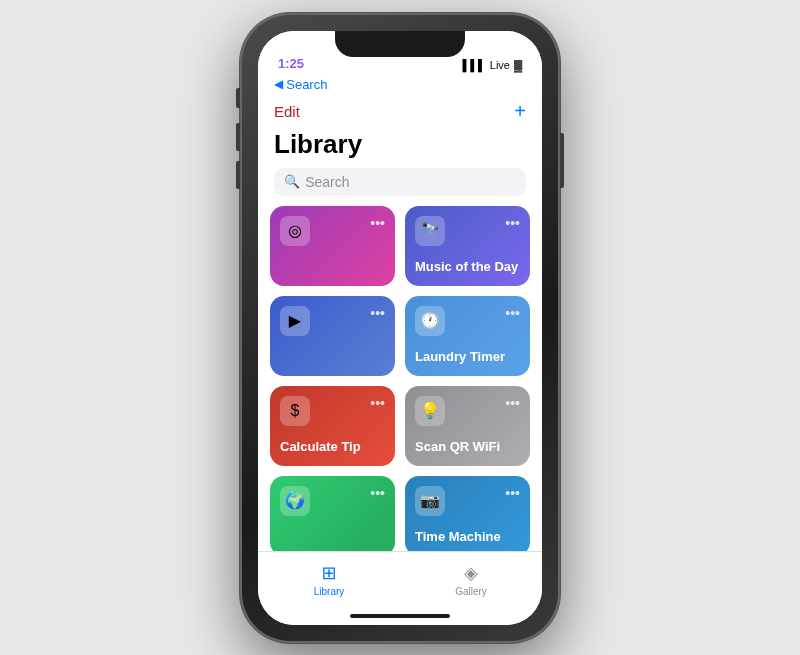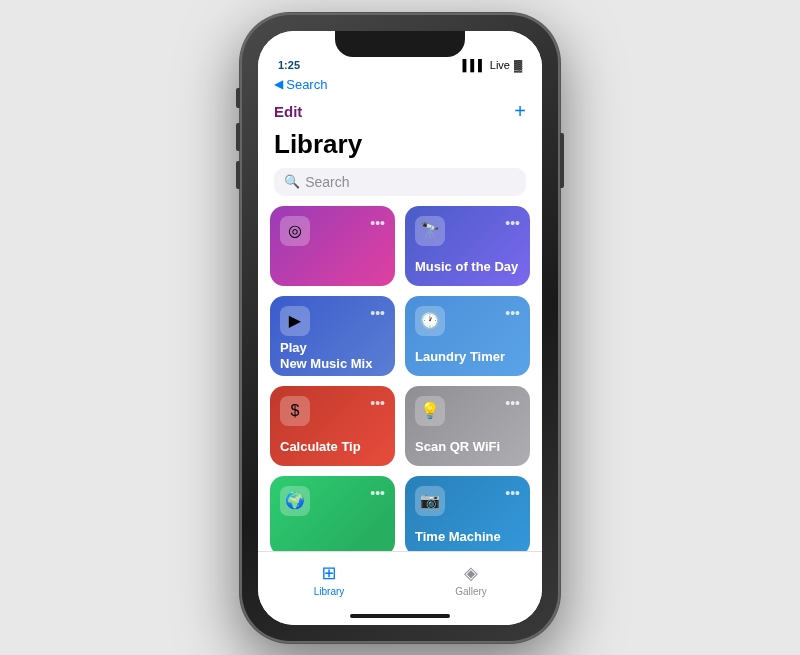--- a/index.html
+++ b/index.html
@@ -62,23 +62,23 @@
       background: #fff;
       display: flex;
       align-items: flex-end;
       justify-content: space-between;
       padding: 0 20px 4px;
       flex-shrink: 0;
       position: relative;
       z-index: 5;
     }
     .status-time {
-      font-size: 11px;
+      font-size: 13px;
       font-weight: 600;
-      color: #0c4a6e;
+      color: #8b5cf6;
     }
     .status-icons {
       display: flex;
       align-items: center;
       gap: 4px;
     }
     .status-icons span {
       font-size: 11px;
       color: #000;
     }
@@ -111,23 +111,23 @@
     }
 
     
     .app-header {
       padding: 4px 16px 6px;
       display: flex;
       justify-content: space-between;
       align-items: center;
     }
     .edit-btn {
-      color: #701a75;
+      color: #b91c1c;
       font-size: 15px;
-      font-weight: 700;
+      font-weight: 400;
     }
     .add-btn {
       color: #007aff;
       font-size: 20px;
       font-weight: 300;
     }
 
     
     .page-title {
       padding: 0 16px 8px;
@@ -335,21 +335,20 @@
       <div class="card-icon">🔭</div>
       <span class="card-more">•••</span>
     </div>
     <div class="card-label">Music of the Day</div>
   </div>
           <div class="shortcut-card card-indigo">
     <div class="card-top">
       <div class="card-icon">▶</div>
       <span class="card-more">•••</span>
     </div>
-    <div class="card-label">Play<br>New Music Mix</div>
   </div>
           <div class="shortcut-card card-blue-medium">
     <div class="card-top">
       <div class="card-icon">🕐</div>
       <span class="card-more">•••</span>
     </div>
     <div class="card-label">Laundry Timer</div>
   </div>
           <div class="shortcut-card card-red">
     <div class="card-top">

